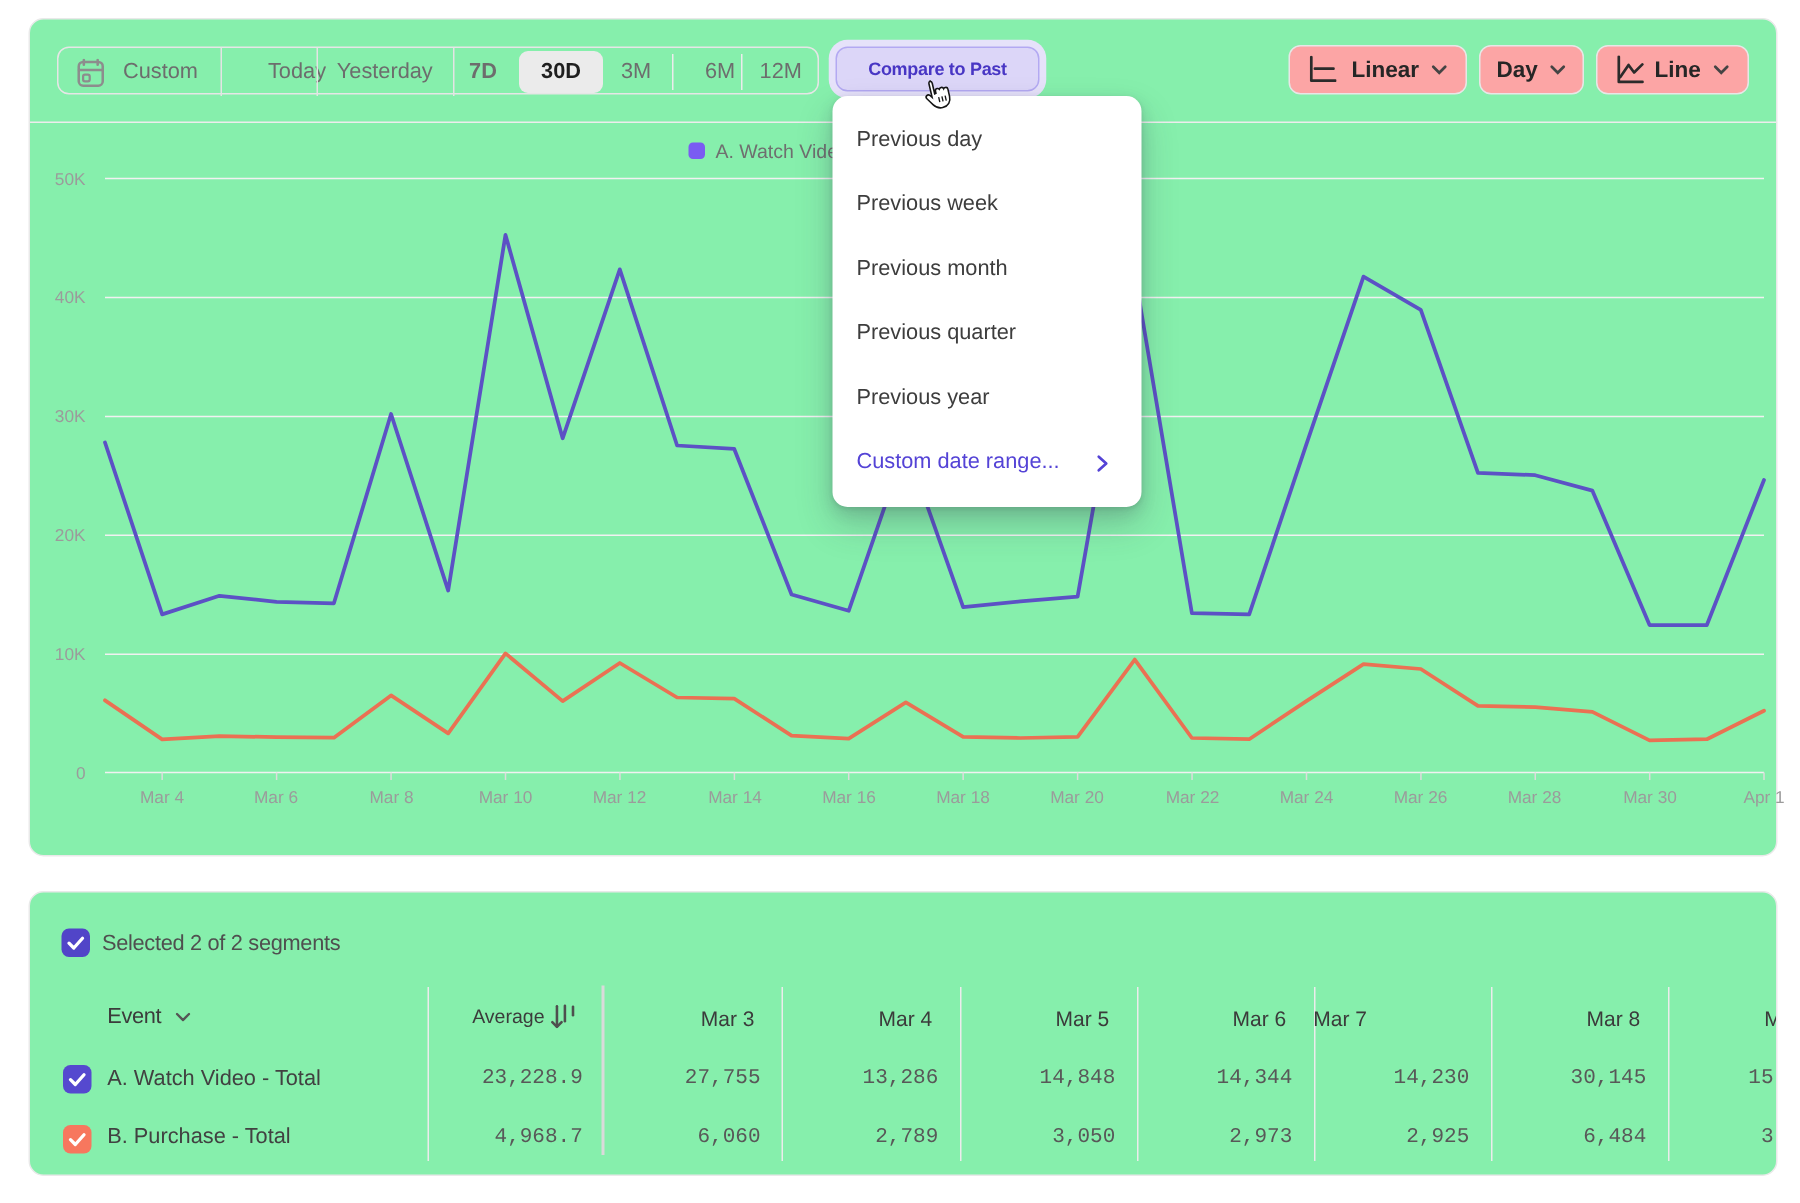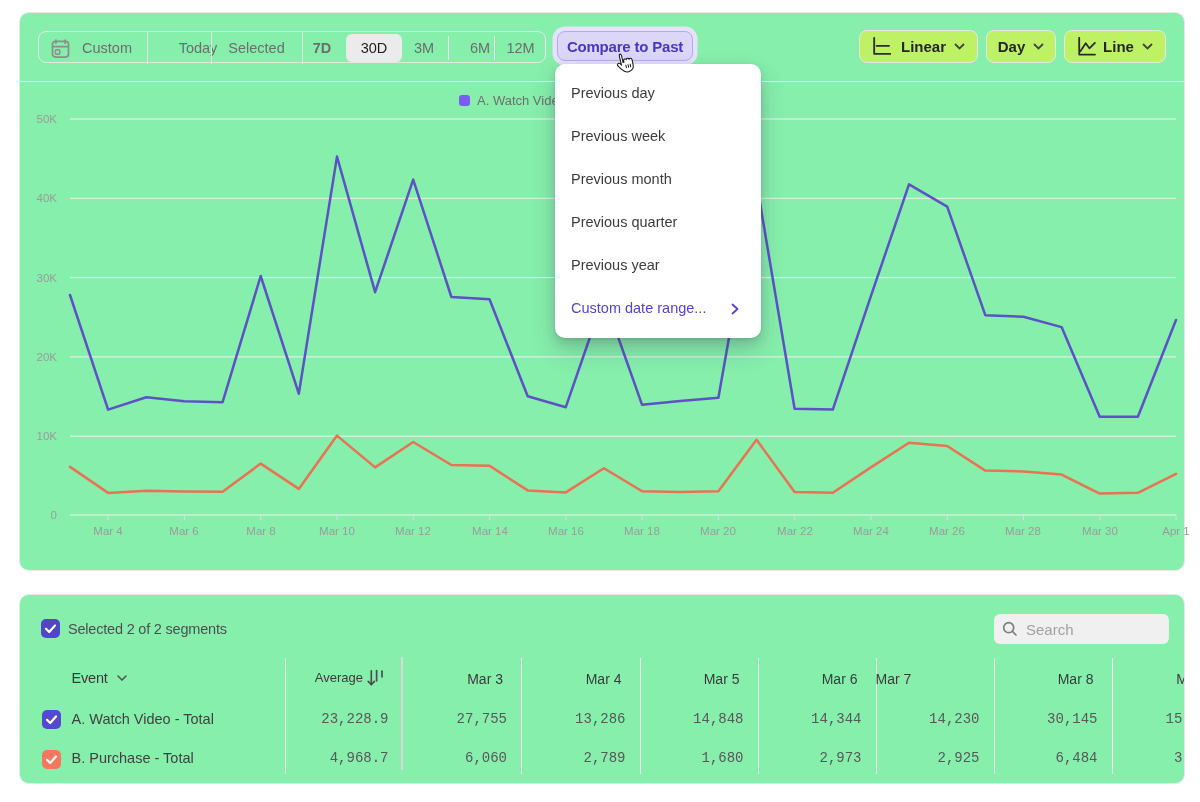--- a/index.html
+++ b/index.html
@@ -2,21 +2,21 @@
 <html><head>
 <meta charset="utf-8">
 <style>
   * { margin:0; padding:0; box-sizing:border-box; }
   html,body { width:1200px; height:802px; background:#ffffff; font-family:"Liberation Sans",sans-serif; overflow:hidden; }
   .abs { position:absolute; }
   .card { position:absolute; background:#86efac; border:1px solid #e9e9e9; border-radius:10px; }
   .vdiv { position:absolute; width:1px; background:#ececec; }
   .hdiv { position:absolute; height:1px; background:#efefef; }
   .seg { position:absolute; top:0; height:32px; display:flex; align-items:center; justify-content:center; color:#6d6d6d; font-size:14.5px; }
-  .btn { position:absolute; border:1px solid #e7e7e7; border-radius:8px; display:flex; align-items:center; justify-content:center; background:#bef264; color:#262626; font-size:15px; font-weight:700; }
+  .btn { position:absolute; border:1px solid #e7e7e7; border-radius:8px; display:flex; align-items:center; justify-content:center; background:#fca5a5; color:#262626; font-size:15px; font-weight:700; }
   .mono { font-family:"Liberation Mono",monospace; font-size:14px; color:#585858; }
   .menu-item { position:absolute; left:16px; font-size:14.5px; color:#3d3d3d; }
 </style>
 </head>
 <body>
 
 <div class="card" style="left:19px; top:12px; width:1166px; height:559px;"></div>
 <div class="hdiv" style="left:20px; top:81px; width:1164px; background:#ededed;"></div>
 
 <div class="abs" style="left:38px; top:31px; width:508px; height:32px; border:1px solid #e6e6e6; border-radius:8px;">
@@ -25,35 +25,35 @@
       <rect x="1.5" y="2.3" width="16" height="15.8" rx="3"></rect>
       <line x1="4.9" y1="1" x2="4.9" y2="4.2"></line>
       <line x1="14.1" y1="1" x2="14.1" y2="4.2"></line>
       <line x1="1.7" y1="7.7" x2="17.3" y2="7.7"></line>
       <rect x="4.4" y="10.8" width="4.4" height="4.4" rx="1.2" stroke-width="1.5"></rect>
     </svg>
     Custom</div>
   <div class="vdiv" style="left:108px; top:0; height:32px; background:#e4e4e4;"></div>
   <div class="seg" style="left:108px; width:64px;padding-left:38px;">Today</div>
   <div class="vdiv" style="left:172px; top:0; height:32px; background:#e4e4e4;"></div>
-  <div class="seg" style="left:172px; width:91px;">Selected</div>
+  <div class="seg" style="left:172px; width:91px;">Yesterday</div>
   <div class="vdiv" style="left:263px; top:0; height:32px; background:#e4e4e4;"></div>
   <div class="seg" style="left:263px; width:40px;font-weight:bold;">7D</div>
   <div class="seg" style="left:303px; width:64px;">
       <div style="position:absolute; left:4px; top:1.5px; width:56px; height:28px; background:#ebebeb; border-radius:6px;"></div>
-      <span style="position:relative; color:#1f1f1f; font-weight:400;">30D</span>
+      <span style="position:relative; color:#1f1f1f; font-weight:700;">30D</span>
     </div>
   <div class="seg" style="left:367px; width:42px; padding-right:6px;">3M</div>
   <div class="vdiv" style="left:409px; top:4px; height:24px;"></div>
   <div class="seg" style="left:418px; width:46px;">6M</div>
   <div class="vdiv" style="left:455px; top:4px; height:24px;"></div>
   <div class="seg" style="left:455px; width:53px;">12M</div>
 </div>
 
-<div class="abs" style="left:557px; top:31px; width:136px; height:30px; background:#dcd6f8; border:1px solid #b3a9f2; border-radius:8px; box-shadow:0 0 0 4.5px #e6e2fa; display:flex; align-items:center; justify-content:center; color:#4836c4; font-size:15px; font-weight:700; letter-spacing:-0.2px;">Compare to Past</div>
+<div class="abs" style="left:557px; top:31px; width:136px; height:30px; background:#dcd6f8; border:1px solid #b3a9f2; border-radius:8px; box-shadow:0 0 0 4.5px #e6e2fa; display:flex; align-items:center; justify-content:center; color:#4836c4; font-size:12px; font-weight:700; letter-spacing:-0.2px;">Compare to Past</div>
 
 <div class="btn" style="left:859px; top:30px; width:119px; height:33px;">
   <svg width="19" height="19" viewBox="0 0 19 19" fill="none" stroke="#2b2b2b" stroke-width="1.8" stroke-linecap="round" stroke-linejoin="round" style="margin-right:10px;">
     <polyline points="2.2,1 2.2,16.8 18.3,16.8"></polyline>
     <line x1="4.6" y1="8.8" x2="17" y2="8.8"></line>
   </svg>
   Linear
   <svg width="11" height="7" viewBox="0 0 11 7" fill="none" stroke="#444" stroke-width="1.8" stroke-linecap="round" style="margin-left:8px;">
       <polyline points="1.5,1.5 5.5,5.5 9.5,1.5"></polyline>
     </svg>
@@ -137,27 +137,20 @@
 
 <div class="card" style="left:19px; top:594px; width:1166px; height:190px; overflow:hidden;">
 
   <div class="abs" style="left:21px; top:24px; width:19px; height:19px; background:#5145c8; border-radius:5px;">
     <svg width="19" height="19" viewBox="0 0 19 19" fill="none" stroke="#fff" stroke-width="2.2" stroke-linecap="round" stroke-linejoin="round">
         <polyline points="5,9.8 8.2,13 14,6.5"></polyline>
       </svg>
   </div>
   <div class="abs" style="left:48px; top:26px; font-size:14.5px; letter-spacing:-0.2px; color:#4f4f4f;">Selected 2 of 2 segments</div>
 
-  <div class="abs" style="left:974px; top:19px; width:175px; height:30px; background:#f0f0f0; border-radius:6px; display:flex; align-items:center;">
-    <svg width="16" height="16" viewBox="0 0 16 16" fill="none" stroke="#7d7d7d" stroke-width="1.7" stroke-linecap="round" style="margin-left:8px;">
-        <circle cx="6.7" cy="6.7" r="5"></circle>
-        <line x1="10.4" y1="10.4" x2="14" y2="14"></line>
-      </svg>
-    <span style="margin-left:8px; font-size:15px; color:#a1a1a1;">Search</span>
-  </div>
 
   <div class="vdiv" style="left:265px; top:63px; height:116px;"></div>
   <div class="vdiv" style="left:381px; top:62px; height:113px; width:2px; background:#dadada;"></div>
   <div class="vdiv" style="left:501px; top:63px; height:116px;"></div>
   <div class="vdiv" style="left:619.5px; top:63px; height:116px;"></div>
   <div class="vdiv" style="left:737.5px; top:63px; height:116px;"></div>
   <div class="vdiv" style="left:855.5px; top:63px; height:116px;"></div>
   <div class="vdiv" style="left:973.5px; top:63px; height:116px;"></div>
   <div class="vdiv" style="left:1091.5px; top:63px; height:116px;"></div>
 
@@ -199,21 +192,21 @@
 
   <div class="abs" style="left:21.5px; top:155px; width:19px; height:19px; background:#f7775e; border-radius:5px;">
     <svg width="19" height="19" viewBox="0 0 19 19" fill="none" stroke="#fff" stroke-width="2.2" stroke-linecap="round" stroke-linejoin="round">
         <polyline points="5,9.8 8.2,13 14,6.5"></polyline>
       </svg>
   </div>
   <div class="abs" style="left:51.5px; top:154.5px; font-size:14.5px; color:#414141;">B. Purchase - Total</div>
   <div class="abs mono" style="left:168.5px; top:154.5px; width:200px; text-align:right;">4,968.7</div>
   <div class="abs mono" style="left:387px; top:154.5px; width:100px; text-align:right;">6,060</div>
   <div class="abs mono" style="left:505.5px; top:154.5px; width:100px; text-align:right;">2,789</div>
-  <div class="abs mono" style="left:623.5px; top:154.5px; width:100px; text-align:right;">1,680</div>
+  <div class="abs mono" style="left:623.5px; top:154.5px; width:100px; text-align:right;">3,050</div>
   <div class="abs mono" style="left:741.5px; top:154.5px; width:100px; text-align:right;">2,973</div>
   <div class="abs mono" style="left:859.5px; top:154.5px; width:100px; text-align:right;">2,925</div>
   <div class="abs mono" style="left:977.5px; top:154.5px; width:100px; text-align:right;">6,484</div>
   <div class="abs mono" style="left:1096px; top:154.5px; width:100px; text-align:right;">3,295</div>
 </div>
 
 <div class="abs" style="left:555px; top:64px; width:206px; height:274px; background:#fff; border-radius:10px; box-shadow:0 12px 24px rgba(50,50,75,0.22), 0 4px 10px rgba(50,50,75,0.14), 0 1px 3px rgba(0,0,0,0.08); z-index:10;">
   <div class="menu-item" style="top:21px;">Previous day</div>
   <div class="menu-item" style="top:64px;">Previous week</div>
   <div class="menu-item" style="top:107px;">Previous month</div>

